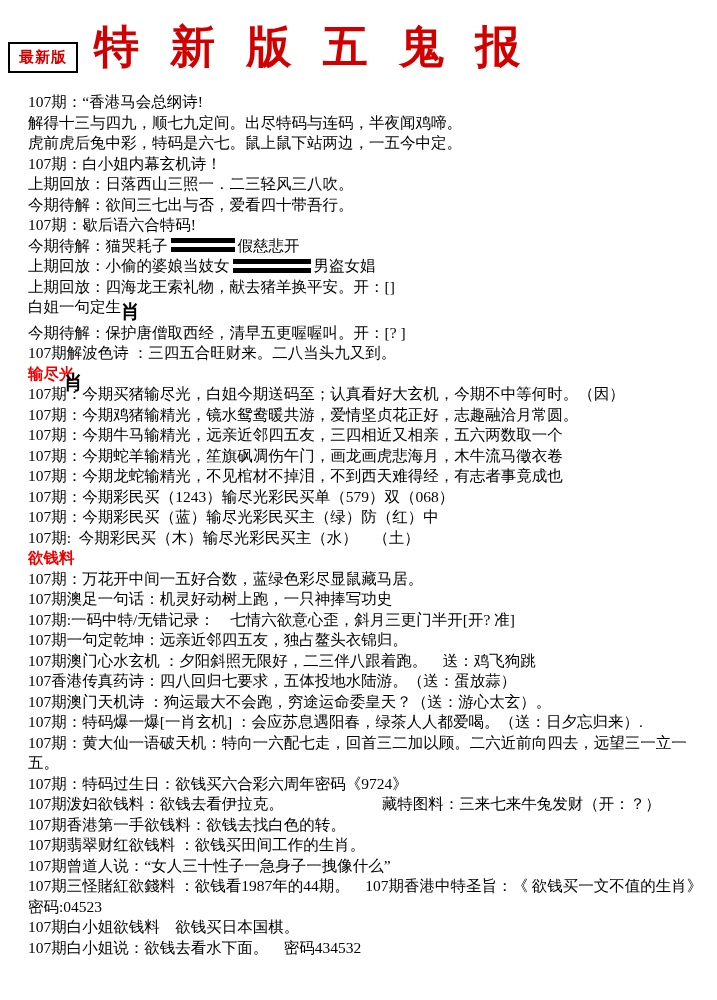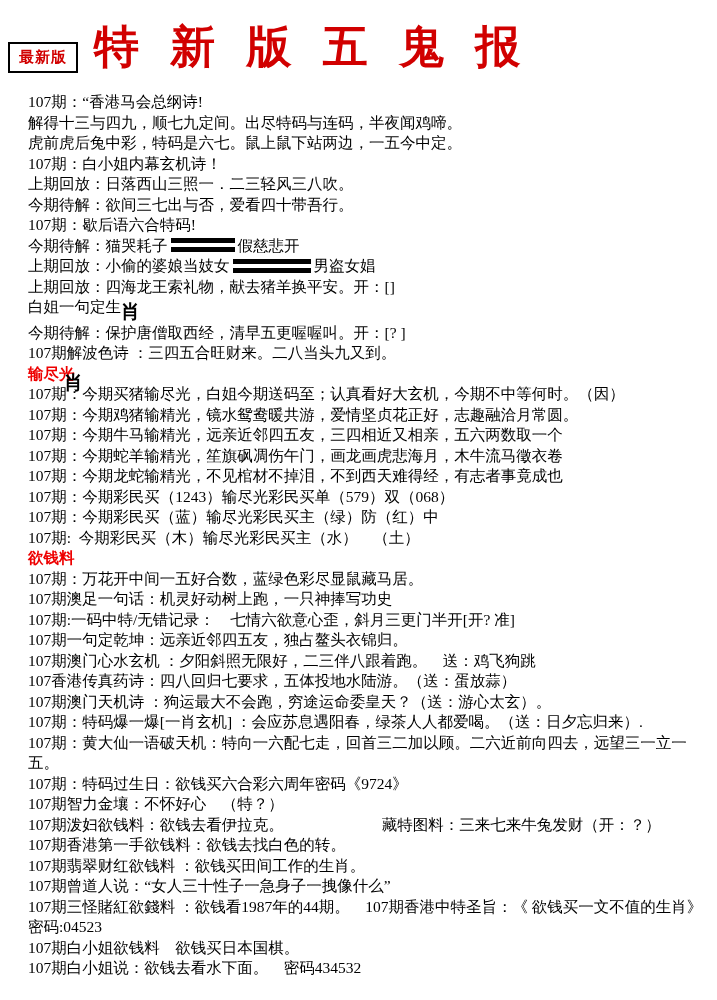--- a/index.html
+++ b/index.html
@@ -84,21 +84,20 @@
     <div class="line ">107期：万花开中间一五好合数，蓝绿色彩尽显鼠藏马居。</div>
     <div class="line ">107期澳足一句话：机灵好动树上跑，一只神捧写功史</div>
     <div class="line ">107期:一码中特/无错记录：　七情六欲意心歪，斜月三更门半开[开? 准]</div>
     <div class="line ">107期一句定乾坤：远亲近邻四五友，独占鳌头衣锦归。</div>
     <div class="line ">107期澳门心水玄机 ：夕阳斜照无限好，二三伴八跟着跑。　送：鸡飞狗跳</div>
     <div class="line ">107香港传真药诗：四八回归七要求，五体投地水陆游。（送：蛋放蒜）</div>
     <div class="line ">107期澳门天机诗 ：狗运最大不会跑，穷途运命委皇天？（送：游心太玄）。</div>
     <div class="line ">107期：特码爆一爆[一肖玄机] ：会应苏息遇阳春，绿茶人人都爱喝。（送：日夕忘归来）.</div>
     <div class="line ">107期：黄大仙一语破天机：特向一六配七走，回首三二加以顾。二六近前向四去，远望三一立一五。</div>
     <div class="line ">107期：特码过生日：欲钱买六合彩六周年密码《9724》</div>
-    <div class="line ">107期智力金壤：不怀好心　（特？）</div>
     <div class="line "><span>107期泼妇欲钱料：欲钱去看伊拉克。</span><span class="gap" style="width: 98px;"></span><span>藏特图料：三来七来牛兔发财（开：？）</span></div>
     <div class="line ">107期香港第一手欲钱料：欲钱去找白色的转。</div>
     <div class="line ">107期翡翠财红欲钱料 ：欲钱买田间工作的生肖。</div>
     <div class="line ">107期曾道人说：“女人三十性子一急身子一拽像什么”</div>
     <div class="line ">107期三怪賭紅欲錢料 ：欲钱看1987年的44期。　107期香港中特圣旨：《 欲钱买一文不值的生肖》密码:04523</div>
     <div class="line ">107期白小姐欲钱料　欲钱买日本国棋。</div>
     <div class="line ">107期白小姐说：欲钱去看水下面。　密码434532</div>
   </div>
 
 </body></html>

